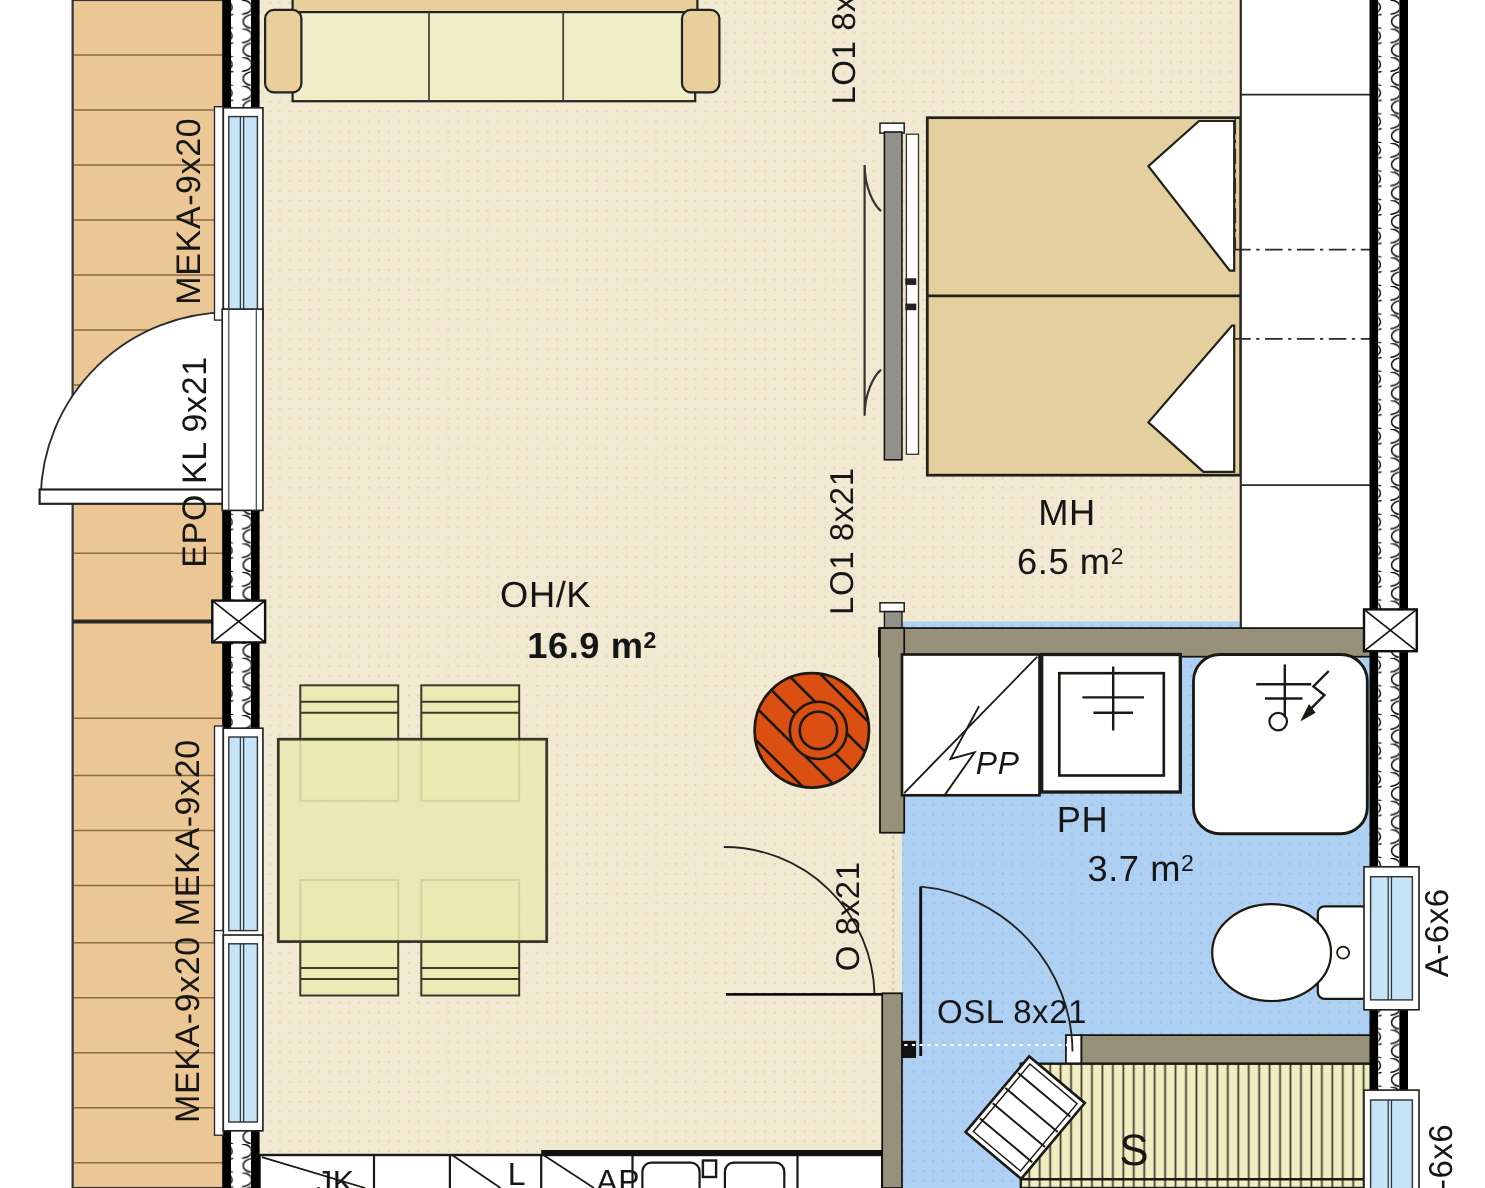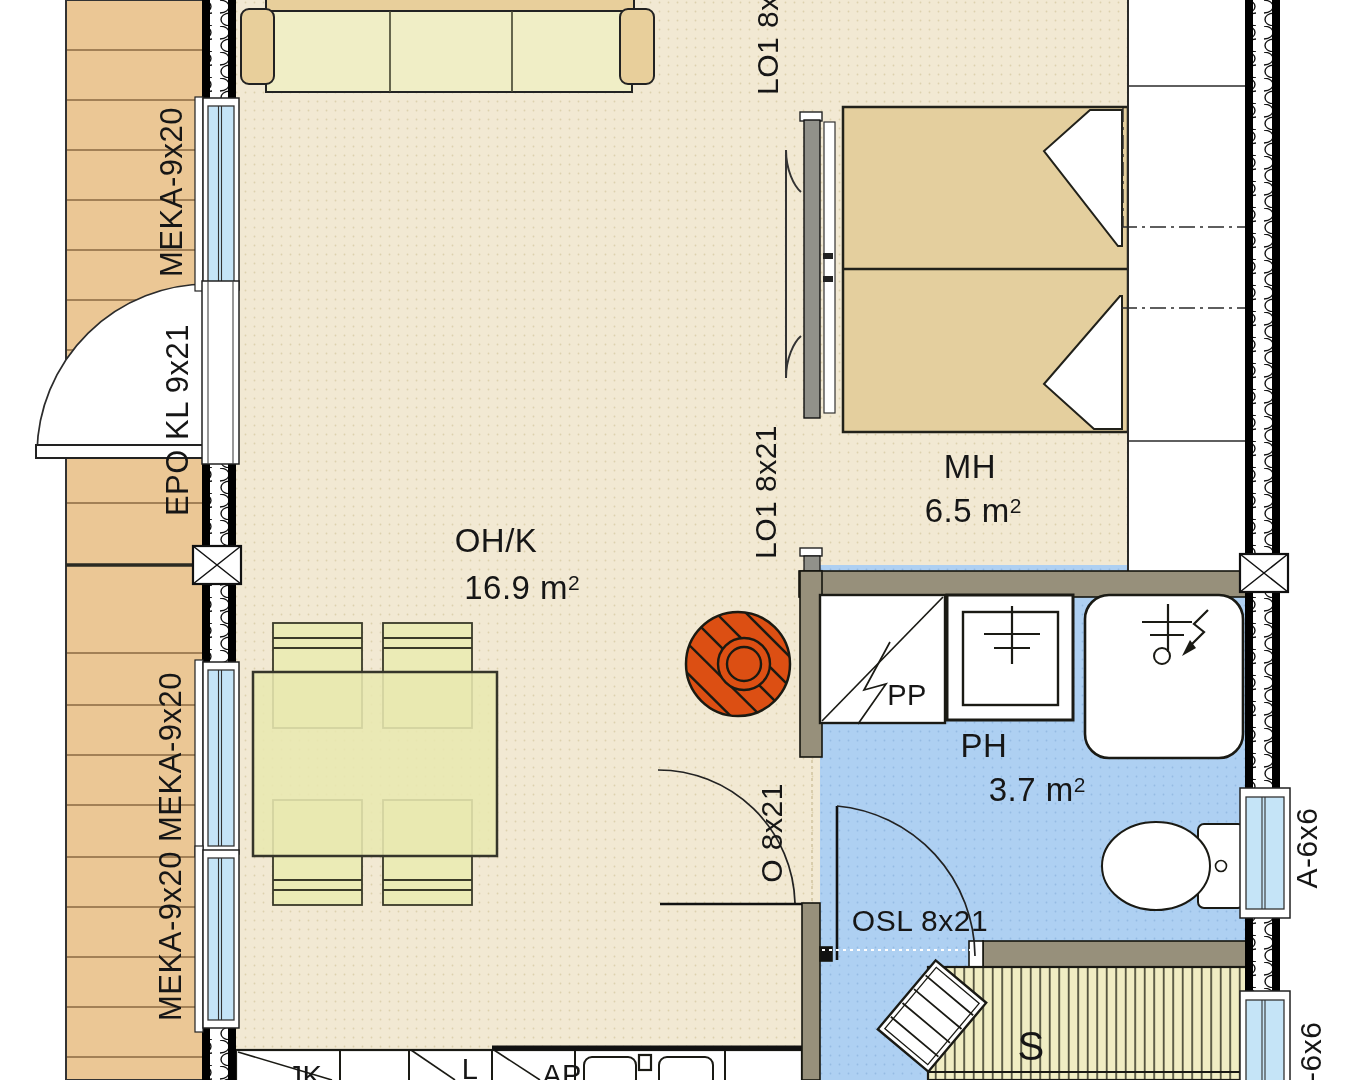--- a/index.html
+++ b/index.html
@@ -262,28 +262,28 @@
 <span class="lbl rot fs-win" style="left:170px;top:936px;">MEKA-9x20</span>
 
 <span class="lbl rot fs-open" style="left:768px;top:28px;">LO1 8x21</span>
 <span class="lbl rot fs-open" style="left:766px;top:492px;">LO1 8x21</span>
 <span class="lbl rot fs-open" style="left:772px;top:833px;">O 8x21</span>
 <span class="lbl fs-open" style="left:920px;top:921px;">OSL 8x21</span>
 <span class="lbl rot fs-open" style="left:1307px;top:848px;">A-6x6</span>
 <span class="lbl rot fs-open" style="left:1311px;top:1062px;">A-6x6</span>
 
 <span class="lbl fs-room" style="left:496px;top:540px;">OH/K</span>
-<span class="lbl fs-room" style="left:522px;top:587px;"><span>16.9 m</span><sup class="sup">2</sup></span>
+<span class="lbl fs-room" style="left:538px;top:587px;font-weight:bold;"><span>16.9 m</span><sup class="sup">2</sup></span>
 
 <span class="lbl fs-room" style="left:970px;top:466px;">MH</span>
 <span class="lbl fs-room" style="left:973px;top:510px;"><span>6.5 m</span><sup class="sup">2</sup></span>
 
 <span class="lbl fs-room" style="left:984px;top:745px;">PH</span>
 <span class="lbl fs-room" style="left:1037px;top:789px;text-align:center;"><span>3.7 m</span><sup class="sup">2</sup></span>
 
 <span class="lbl fs-s" style="left:1031px;top:1046px;">S</span>
 
-<span class="lbl fs-app" style="left:907px;top:695px;">PP</span>
+<span class="lbl fs-app" style="left:907px;top:695px;font-style:italic;">PP</span>
 <span class="lbl fs-app" style="left:305px;top:1076px;">JK</span>
 <span class="lbl fs-app" style="left:470px;top:1069px;">L</span>
 <span class="lbl fs-app" style="left:562px;top:1075px;">AP</span>
 
 </div>
 
 </body></html>

